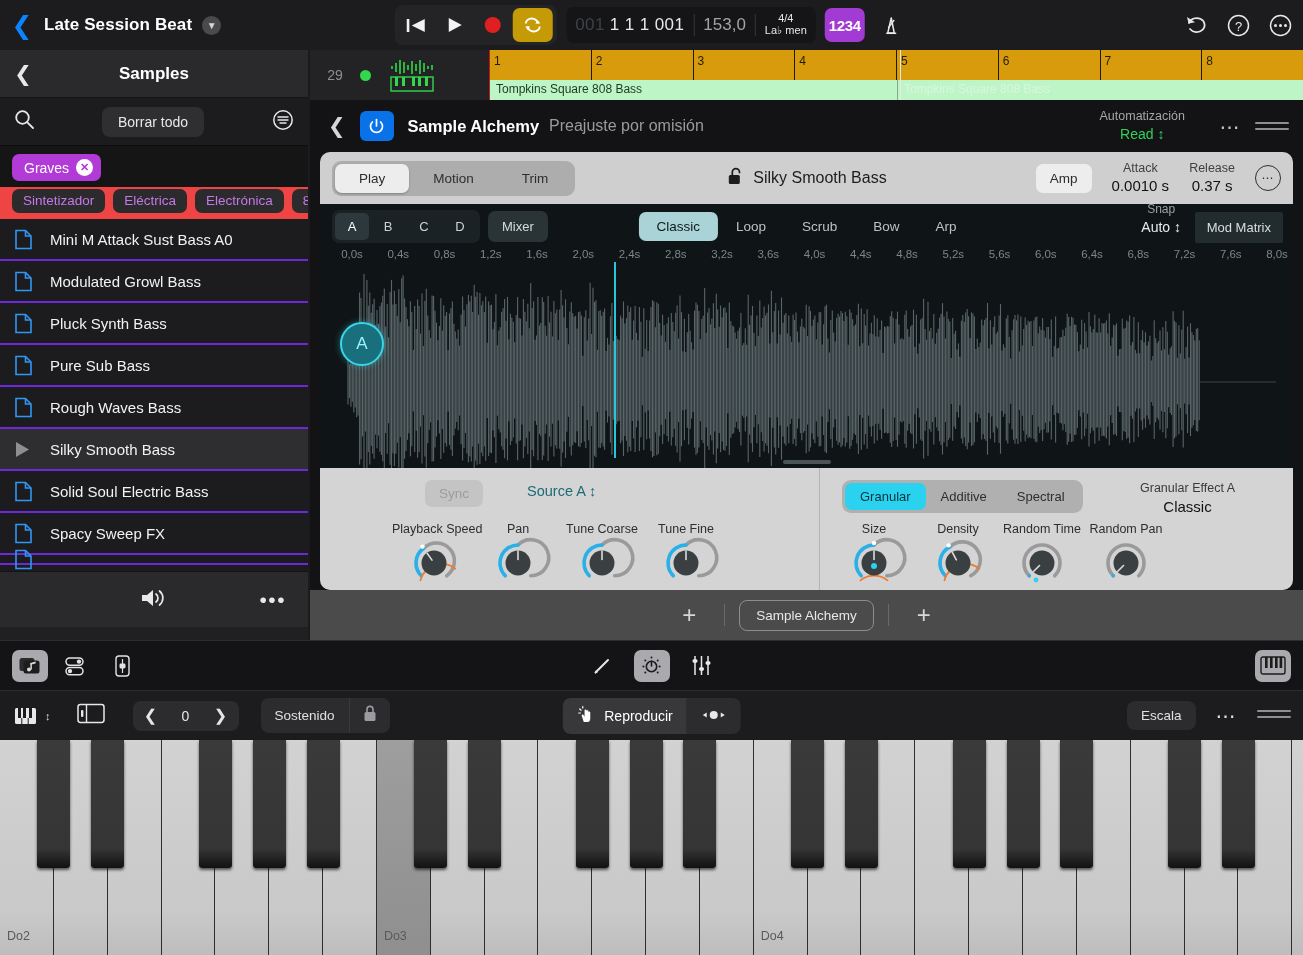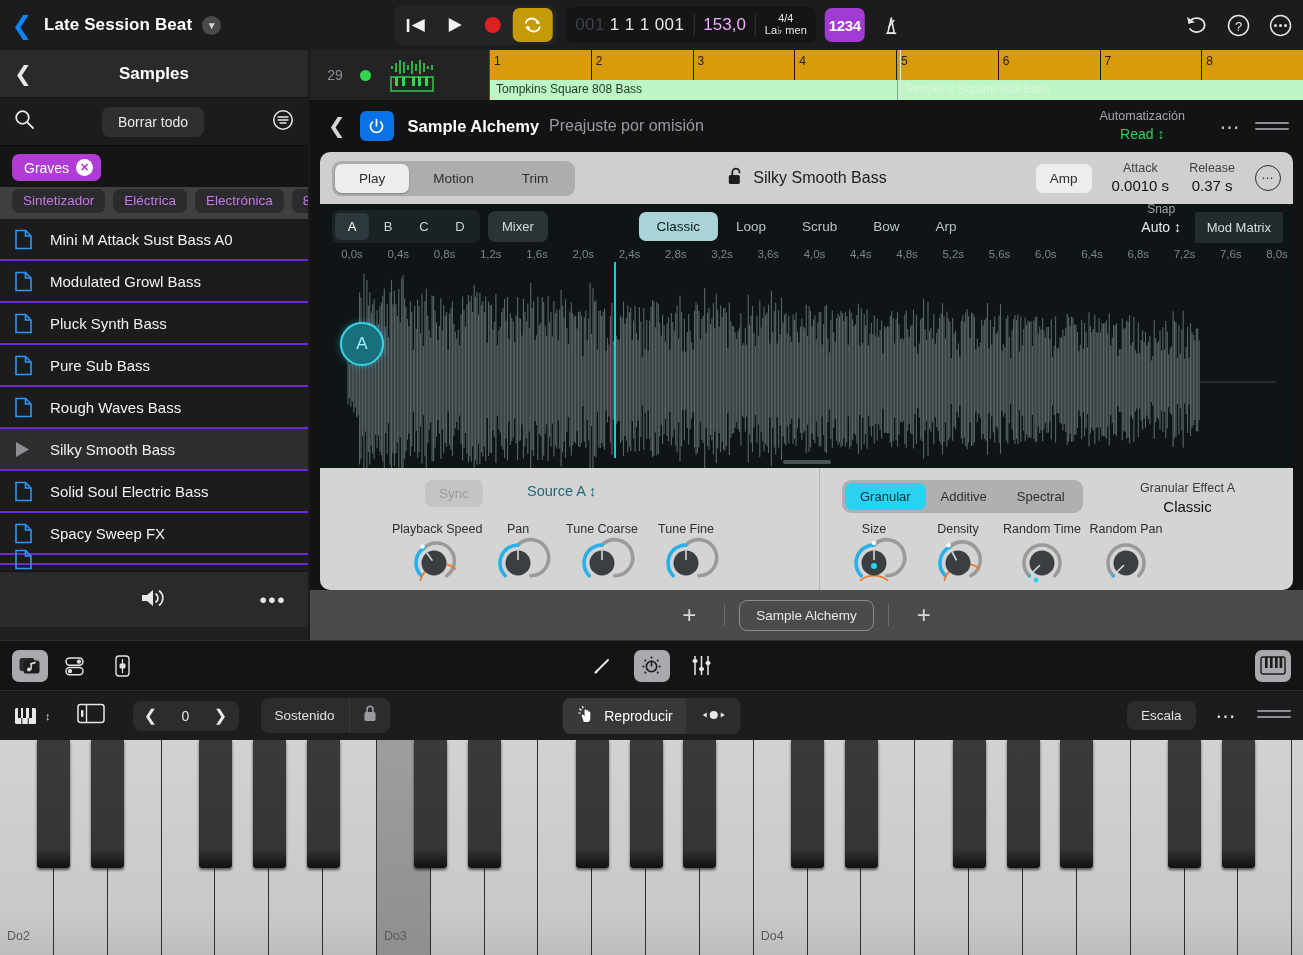--- a/index.html
+++ b/index.html
@@ -41,21 +41,21 @@
   }
   .tbtn svg { display:block; }
   .cycle-btn { background:#c49a07; border-radius:7px; width:40px; height:34px; }
   .lcd {
     margin-left:10px; height:36px; background:#151517; border-radius:7px;
     display:flex; align-items:center; padding:0 9px; gap:9px;
   }
   .lcd-pos { color:#e8e8ea; font-size:17px; letter-spacing:.4px; display:flex; gap:5px;}
   .lcd-pos .dim { color:#3b4346; }
   .lcd-sep { width:1px; height:22px; background:#37373a; }
-  .lcd-tempo { color:#f0abfc; font-size:17px; }
+  .lcd-tempo { color:#a3a3a3; font-size:17px; }
   .lcd-sig { display:flex; flex-direction:column; align-items:center; line-height:1.05; }
   .lcd-sig .a { color:#e8e8ea; font-size:11px; }
   .lcd-sig .b { color:#e8e8ea; font-size:11px; }
   .count-btn {
     margin-left:9px; width:40px; height:34px; border-radius:7px; background:#a23bd4;
     display:flex; align-items:center; justify-content:center; cursor:pointer;
     color:#fff; font-size:15px; font-weight:600; letter-spacing:-.3px;
   }
   .metro-btn {
     margin-left:8px; width:36px; height:34px; display:flex;
@@ -111,21 +111,21 @@
   .chips-active { padding:8px 12px 6px 12px; background:#151516; }
   .chip-sel {
     display:inline-flex; align-items:center; gap:7px; background:#b23bd8;
     color:#fff; font-size:14px; padding:5px 8px 5px 12px; border-radius:7px; cursor:pointer;
   }
   .chip-x {
     width:17px; height:17px; border-radius:50%; background:#fff; color:#b23bd8;
     display:inline-flex; align-items:center; justify-content:center; font-size:11px; font-weight:700;
   }
   .chips-row {
-    padding:2px 0 6px 12px; background:#404040; display:flex; gap:8px; overflow:hidden; height:32px;
+    padding:2px 0 6px 12px; background:#ef4444; display:flex; gap:8px; overflow:hidden; height:32px;
   }
   .chip {
     background:#2b2b2d; color:#c678e8; font-size:13.5px; padding:4px 11px;
     border-radius:7px; white-space:nowrap; cursor:pointer;
   }
   .sample-list { height:352px; overflow:hidden; background:#1c1c1e; }
   .s-row {
     height:42px; display:flex; align-items:center; padding-left:14px;
     border-bottom:2px solid #6d28d9; cursor:pointer;
   }

